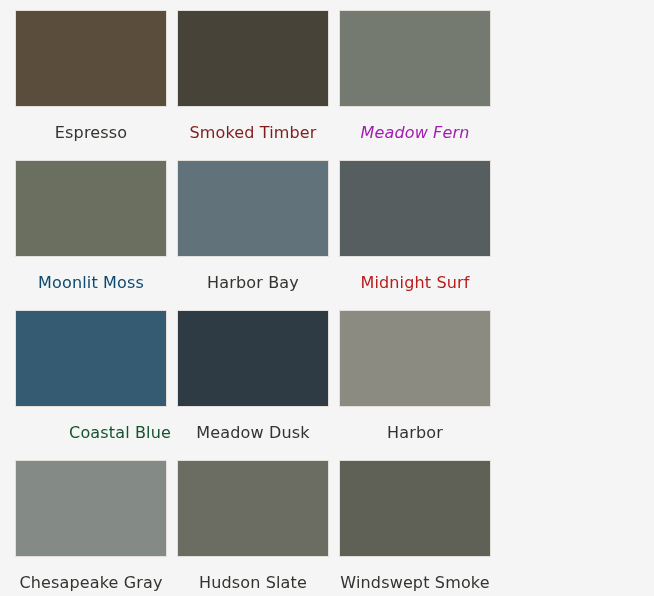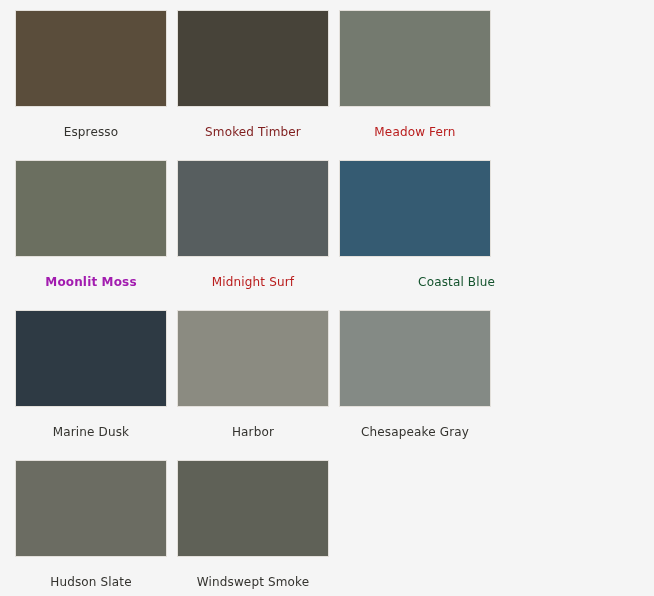--- a/index.html
+++ b/index.html
@@ -41,58 +41,62 @@
     margin: 0 4px;
     border: 1px solid #e3e0db;
     background: #888;
   }
 
   .swatch-label {
     box-sizing: border-box;
     height: 51px;
     line-height: 51px;
     text-align: center;
-    font-size: 12px;
+    font-size: 16px;
     color: #34332f;
     letter-spacing: 0.15px;
     white-space: nowrap;
     overflow: hidden;
   }
 </style>
 </head>
 <body>
 
 <div id="palette-grid" style="background: rgb(245, 245, 245);">
     <div class="swatch-cell">
       <div class="swatch-chip" style="border-color: rgb(227, 224, 219); background-color: rgb(90, 77, 59);"></div>
       <div class="swatch-label" style="color: rgb(52, 51, 47);">Espresso</div>
     </div>
     <div class="swatch-cell">
       <div class="swatch-chip" style="border-color: rgb(227, 224, 219); background-color: rgb(71, 67, 57);"></div>
       <div class="swatch-label" style="color: #7f1d1d;">Smoked Timber</div>
     </div>
     <div class="swatch-cell">
       <div class="swatch-chip" style="border-color: rgb(227, 224, 219); background-color: rgb(116, 122, 111);"></div>
-      <div class="swatch-label" style="color: #b91c1c;">Meadow Fern</div>
+      <div class="swatch-label" style="color: #a21caf; font-style: italic;">Meadow Fern</div>
     </div>
     <div class="swatch-cell">
       <div class="swatch-chip" style="border-color: rgb(227, 224, 219); background-color: rgb(107, 111, 96);"></div>
-      <div class="swatch-label" style="color: #a21caf; font-weight: bold;">Moonlit Moss</div>
+      <div class="swatch-label" style="color: #0c4a6e;">Moonlit Moss</div>
+    </div>
+    <div class="swatch-cell">
+      <div class="swatch-chip" style="border-color: rgb(227, 224, 219); background-color: rgb(97, 114, 123);"></div>
+      <div class="swatch-label" style="color: rgb(52, 51, 47);">Harbor Bay</div>
     </div>
     <div class="swatch-cell">
       <div class="swatch-chip" style="border-color: rgb(227, 224, 219); background-color: rgb(87, 94, 95);"></div>
       <div class="swatch-label" style="color: #b91c1c;">Midnight Surf</div>
     </div>
     <div class="swatch-cell">
       <div class="swatch-chip" style="border-color: rgb(227, 224, 219); background-color: rgb(53, 91, 114);"></div>
       <div class="swatch-label" style="color: #14532d; text-align: right;">Coastal Blue</div>
     </div>
     <div class="swatch-cell">
       <div class="swatch-chip" style="border-color: rgb(227, 224, 219); background-color: rgb(46, 58, 68);"></div>
-      <div class="swatch-label" style="color: rgb(52, 51, 47);">Marine Dusk</div>
+      <div class="swatch-label" style="color: rgb(52, 51, 47);">Meadow Dusk</div>
     </div>
     <div class="swatch-cell">
       <div class="swatch-chip" style="border-color: rgb(227, 224, 219); background-color: rgb(139, 139, 129);"></div>
       <div class="swatch-label" style="color: rgb(52, 51, 47);">Harbor</div>
     </div>
     <div class="swatch-cell">
       <div class="swatch-chip" style="border-color: rgb(227, 224, 219); background-color: rgb(132, 138, 133);"></div>
       <div class="swatch-label" style="color: rgb(52, 51, 47);">Chesapeake Gray</div>
     </div>
     <div class="swatch-cell">

